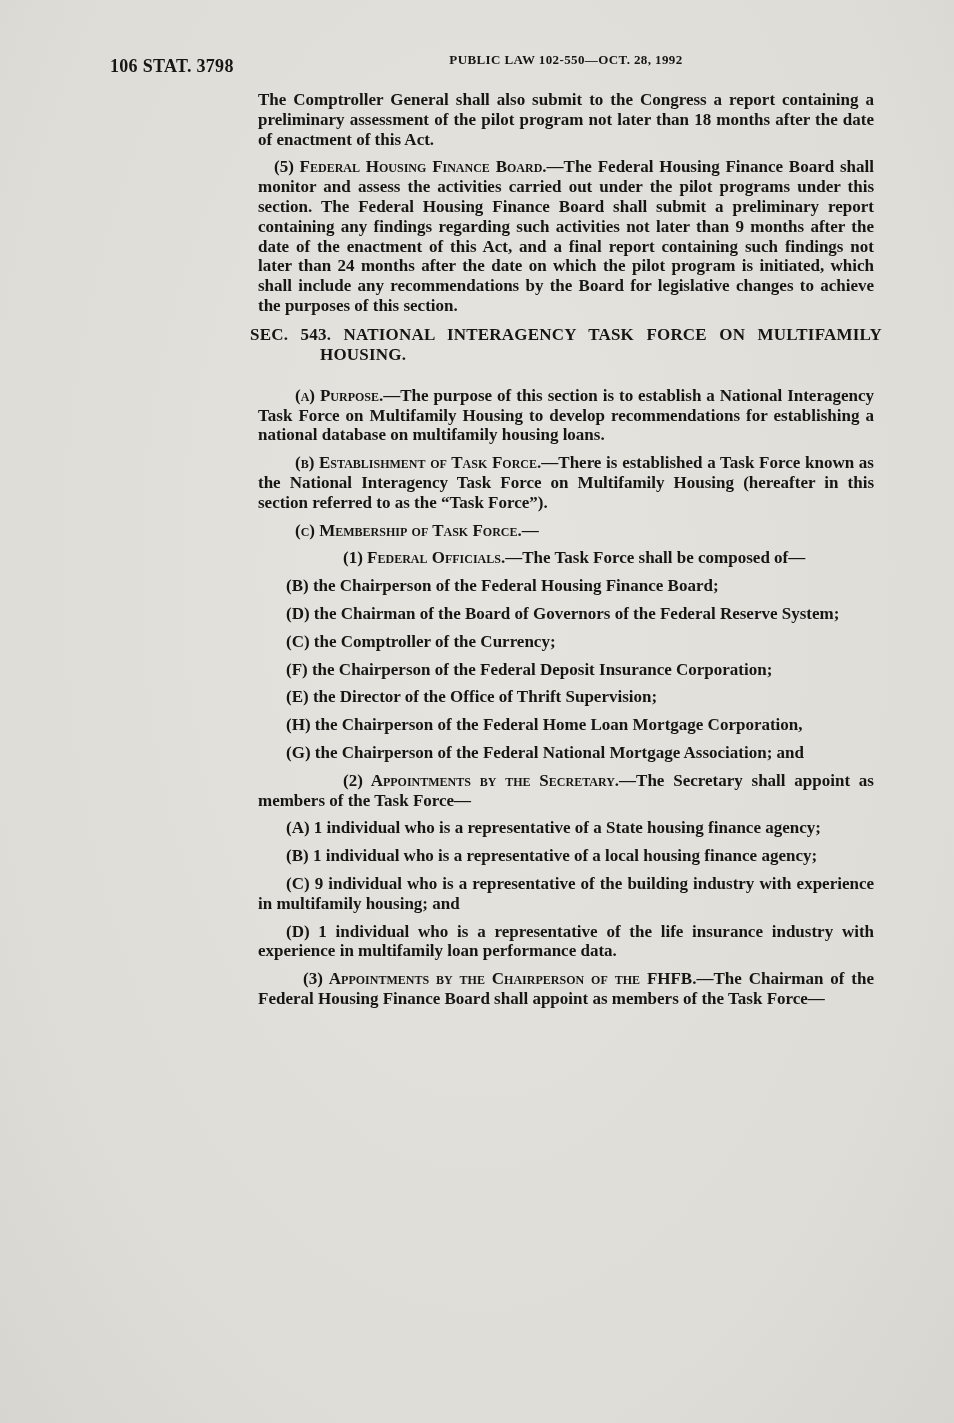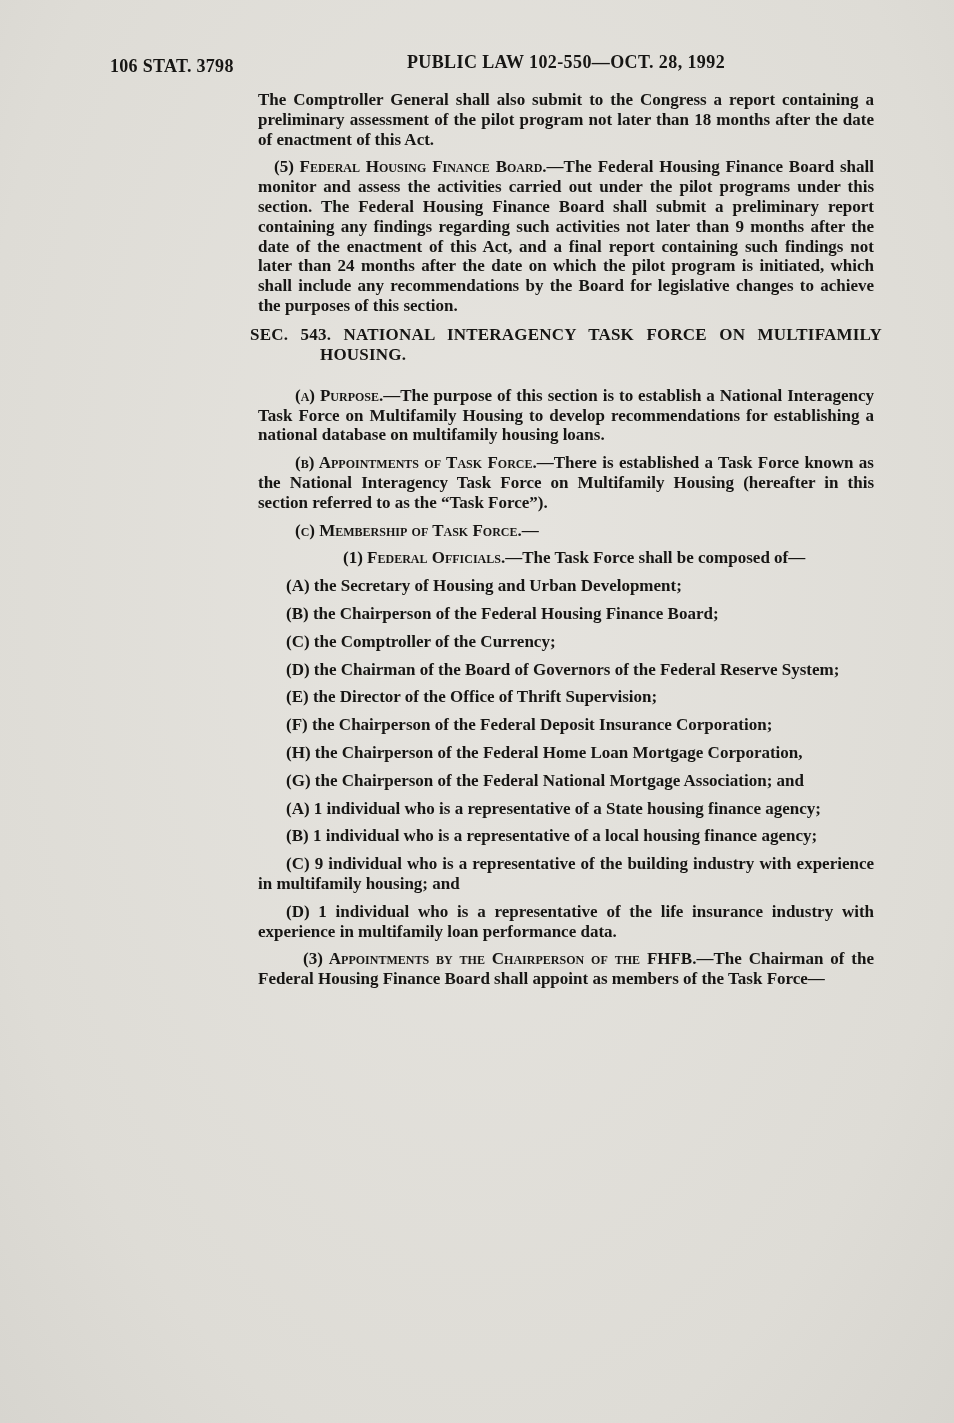--- a/index.html
+++ b/index.html
@@ -31,21 +31,21 @@
     top: 4px;
     font-size: 18px;
     font-weight: 700;
     letter-spacing: 0.3px;
     white-space: nowrap;
   }
   .law-title {
     display: block;
     margin-left: 140px;
     text-align: center;
-    font-size: 18px;
+    font-size: 13px;
     font-weight: 700;
     letter-spacing: 0.4px;
     white-space: nowrap;
   }
   .text-block {
     margin-left: 140px; 
     width: 632px;
     font-size: 17px;
     line-height: 19.8px;
     font-weight: 600;
@@ -110,36 +110,36 @@
   <main class="text-block">
 
     <p class="cont-1">The Comptroller General shall also submit to the Congress a report containing a preliminary assessment of the pilot program not later than 18 months after the date of enactment of this Act.</p>
 
     <p class="para-1"><span class="sc">(5) Federal Housing Finance Board.—</span><span>The Federal Housing Finance Board shall monitor and assess the activities carried out under the pilot programs under this section. The Federal Housing Finance Board shall submit a preliminary report containing any findings regarding such activities not later than 9 months after the date of the enactment of this Act, and a final report containing such findings not later than 24 months after the date on which the pilot program is initiated, which shall include any recommendations by the Board for legislative changes to achieve the purposes of this section.</span></p>
 
     <h2 class="sec-heading">SEC. 543. NATIONAL INTERAGENCY TASK FORCE ON MULTIFAMILY HOUSING.</h2>
 
     <p class="sub"><span class="sc">(a) Purpose.—</span><span>The purpose of this section is to establish a National Interagency Task Force on Multifamily Housing to develop recommendations for establishing a national database on multifamily housing loans.</span></p>
 
-    <p class="sub"><span class="sc">(b) Appointments of Task Force.—</span><span>There is established a Task Force known as the National Interagency Task Force on Multifamily Housing (hereafter in this section referred to as the “Task Force”).</span></p>
+    <p class="sub"><span class="sc">(b) Establishment of Task Force.—</span><span>There is established a Task Force known as the National Interagency Task Force on Multifamily Housing (hereafter in this section referred to as the “Task Force”).</span></p>
 
     <p class="sub"><span class="sc">(c) Membership of Task Force.—</span><span></span></p>
 
     <p class="pnum"><span class="sc">(1) Federal Officials.—</span><span>The Task Force shall be composed of—</span></p>
 
-    <p class="clause">(A) the Secretary of Housing and Urban Development;</p>
     <p class="clause">(B) the Chairperson of the Federal Housing Finance Board;</p>
+    <p class="clause">(D) the Chairman of the Board of Governors of the Federal Reserve System;</p>
     <p class="clause">(C) the Comptroller of the Currency;</p>
-    <p class="clause">(D) the Chairman of the Board of Governors of the Federal Reserve System;</p>
+    <p class="clause">(F) the Chairperson of the Federal Deposit Insurance Corporation;</p>
     <p class="clause">(E) the Director of the Office of Thrift Supervision;</p>
-    <p class="clause">(F) the Chairperson of the Federal Deposit Insurance Corporation;</p>
     <p class="clause">(H) the Chairperson of the Federal Home Loan Mortgage Corporation,</p>
     <p class="clause">(G) the Chairperson of the Federal National Mortgage Association; and</p>
 
 
+    <p class="pnum"><span class="sc">(2) Appointments by the Secretary.—</span><span>The Secretary shall appoint as members of the Task Force—</span></p>
 
     <p class="clause">(A) 1 individual who is a representative of a State housing finance agency;</p>
     <p class="clause">(B) 1 individual who is a representative of a local housing finance agency;</p>
     <p class="clause">(C) 9 individual who is a representative of the building industry with experience in multifamily housing; and</p>
     <p class="clause">(D) 1 individual who is a representative of the life insurance industry with experience in multifamily loan performance data.</p>
 
     <p class="pnum3"><span class="sc">(3) Appointments by the Chairperson of the FHFB.—</span><span>The Chairman of the Federal Housing Finance Board shall appoint as members of the Task Force—</span></p>
 
   </main>
 </div>

